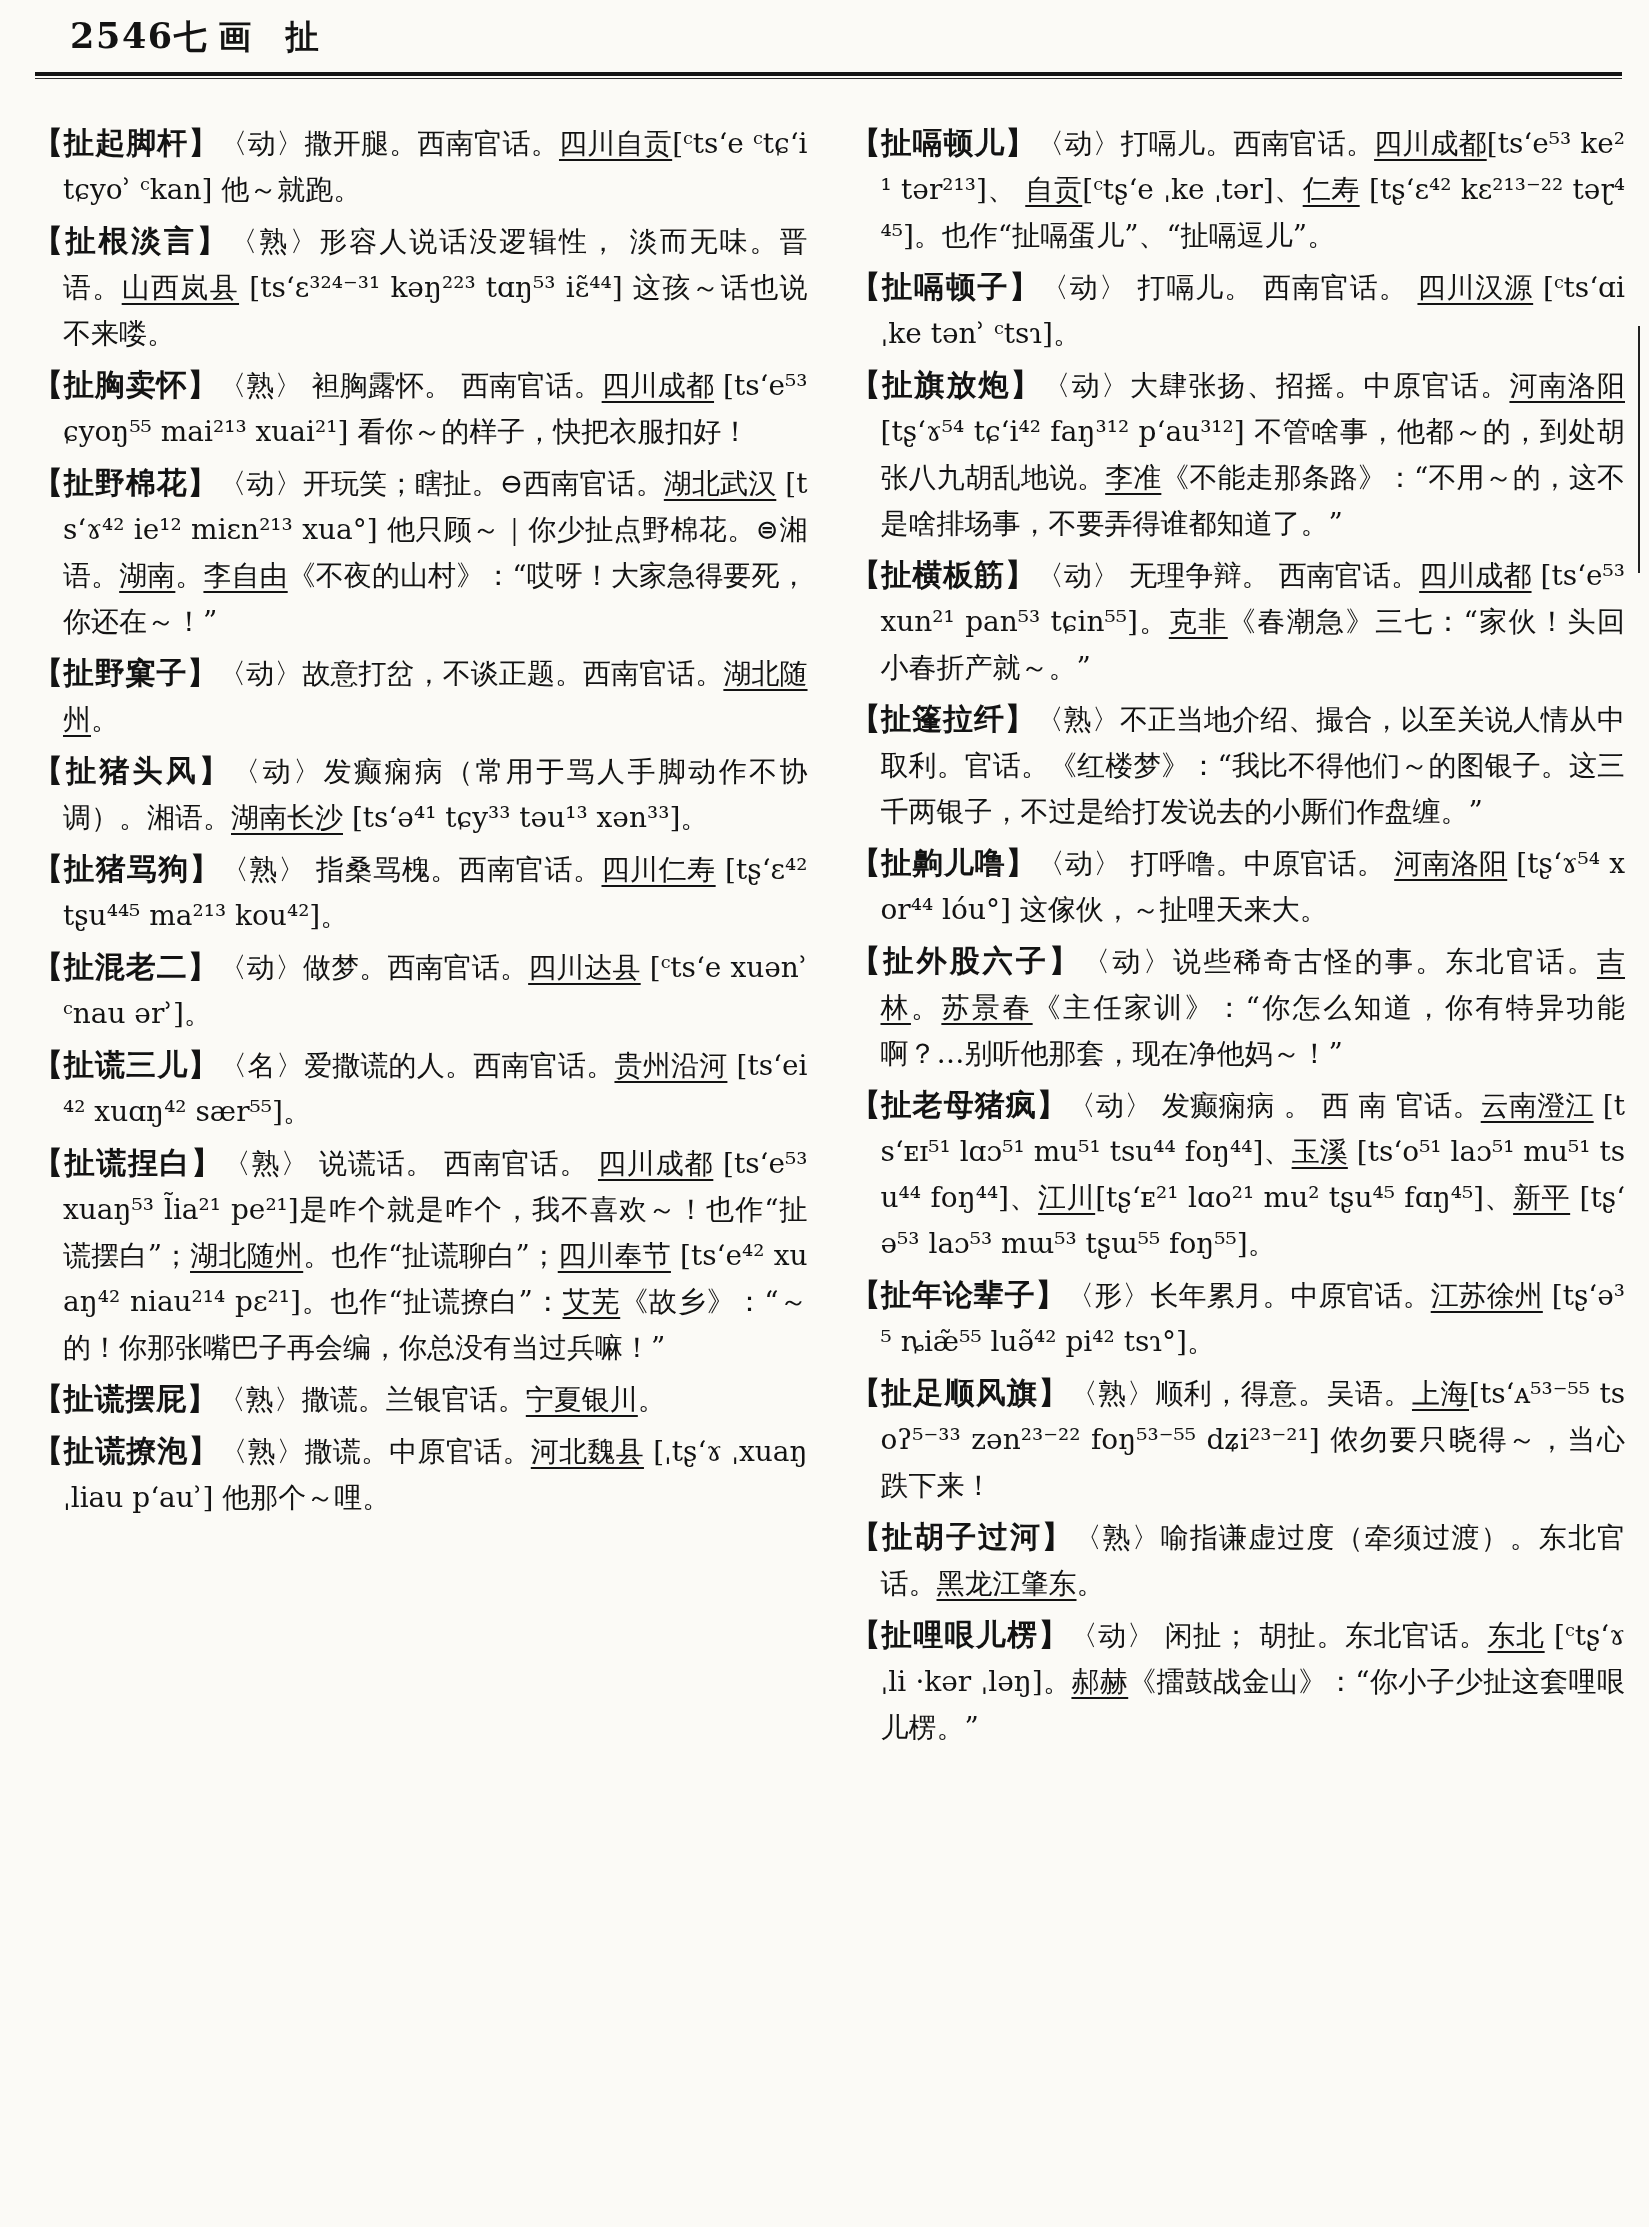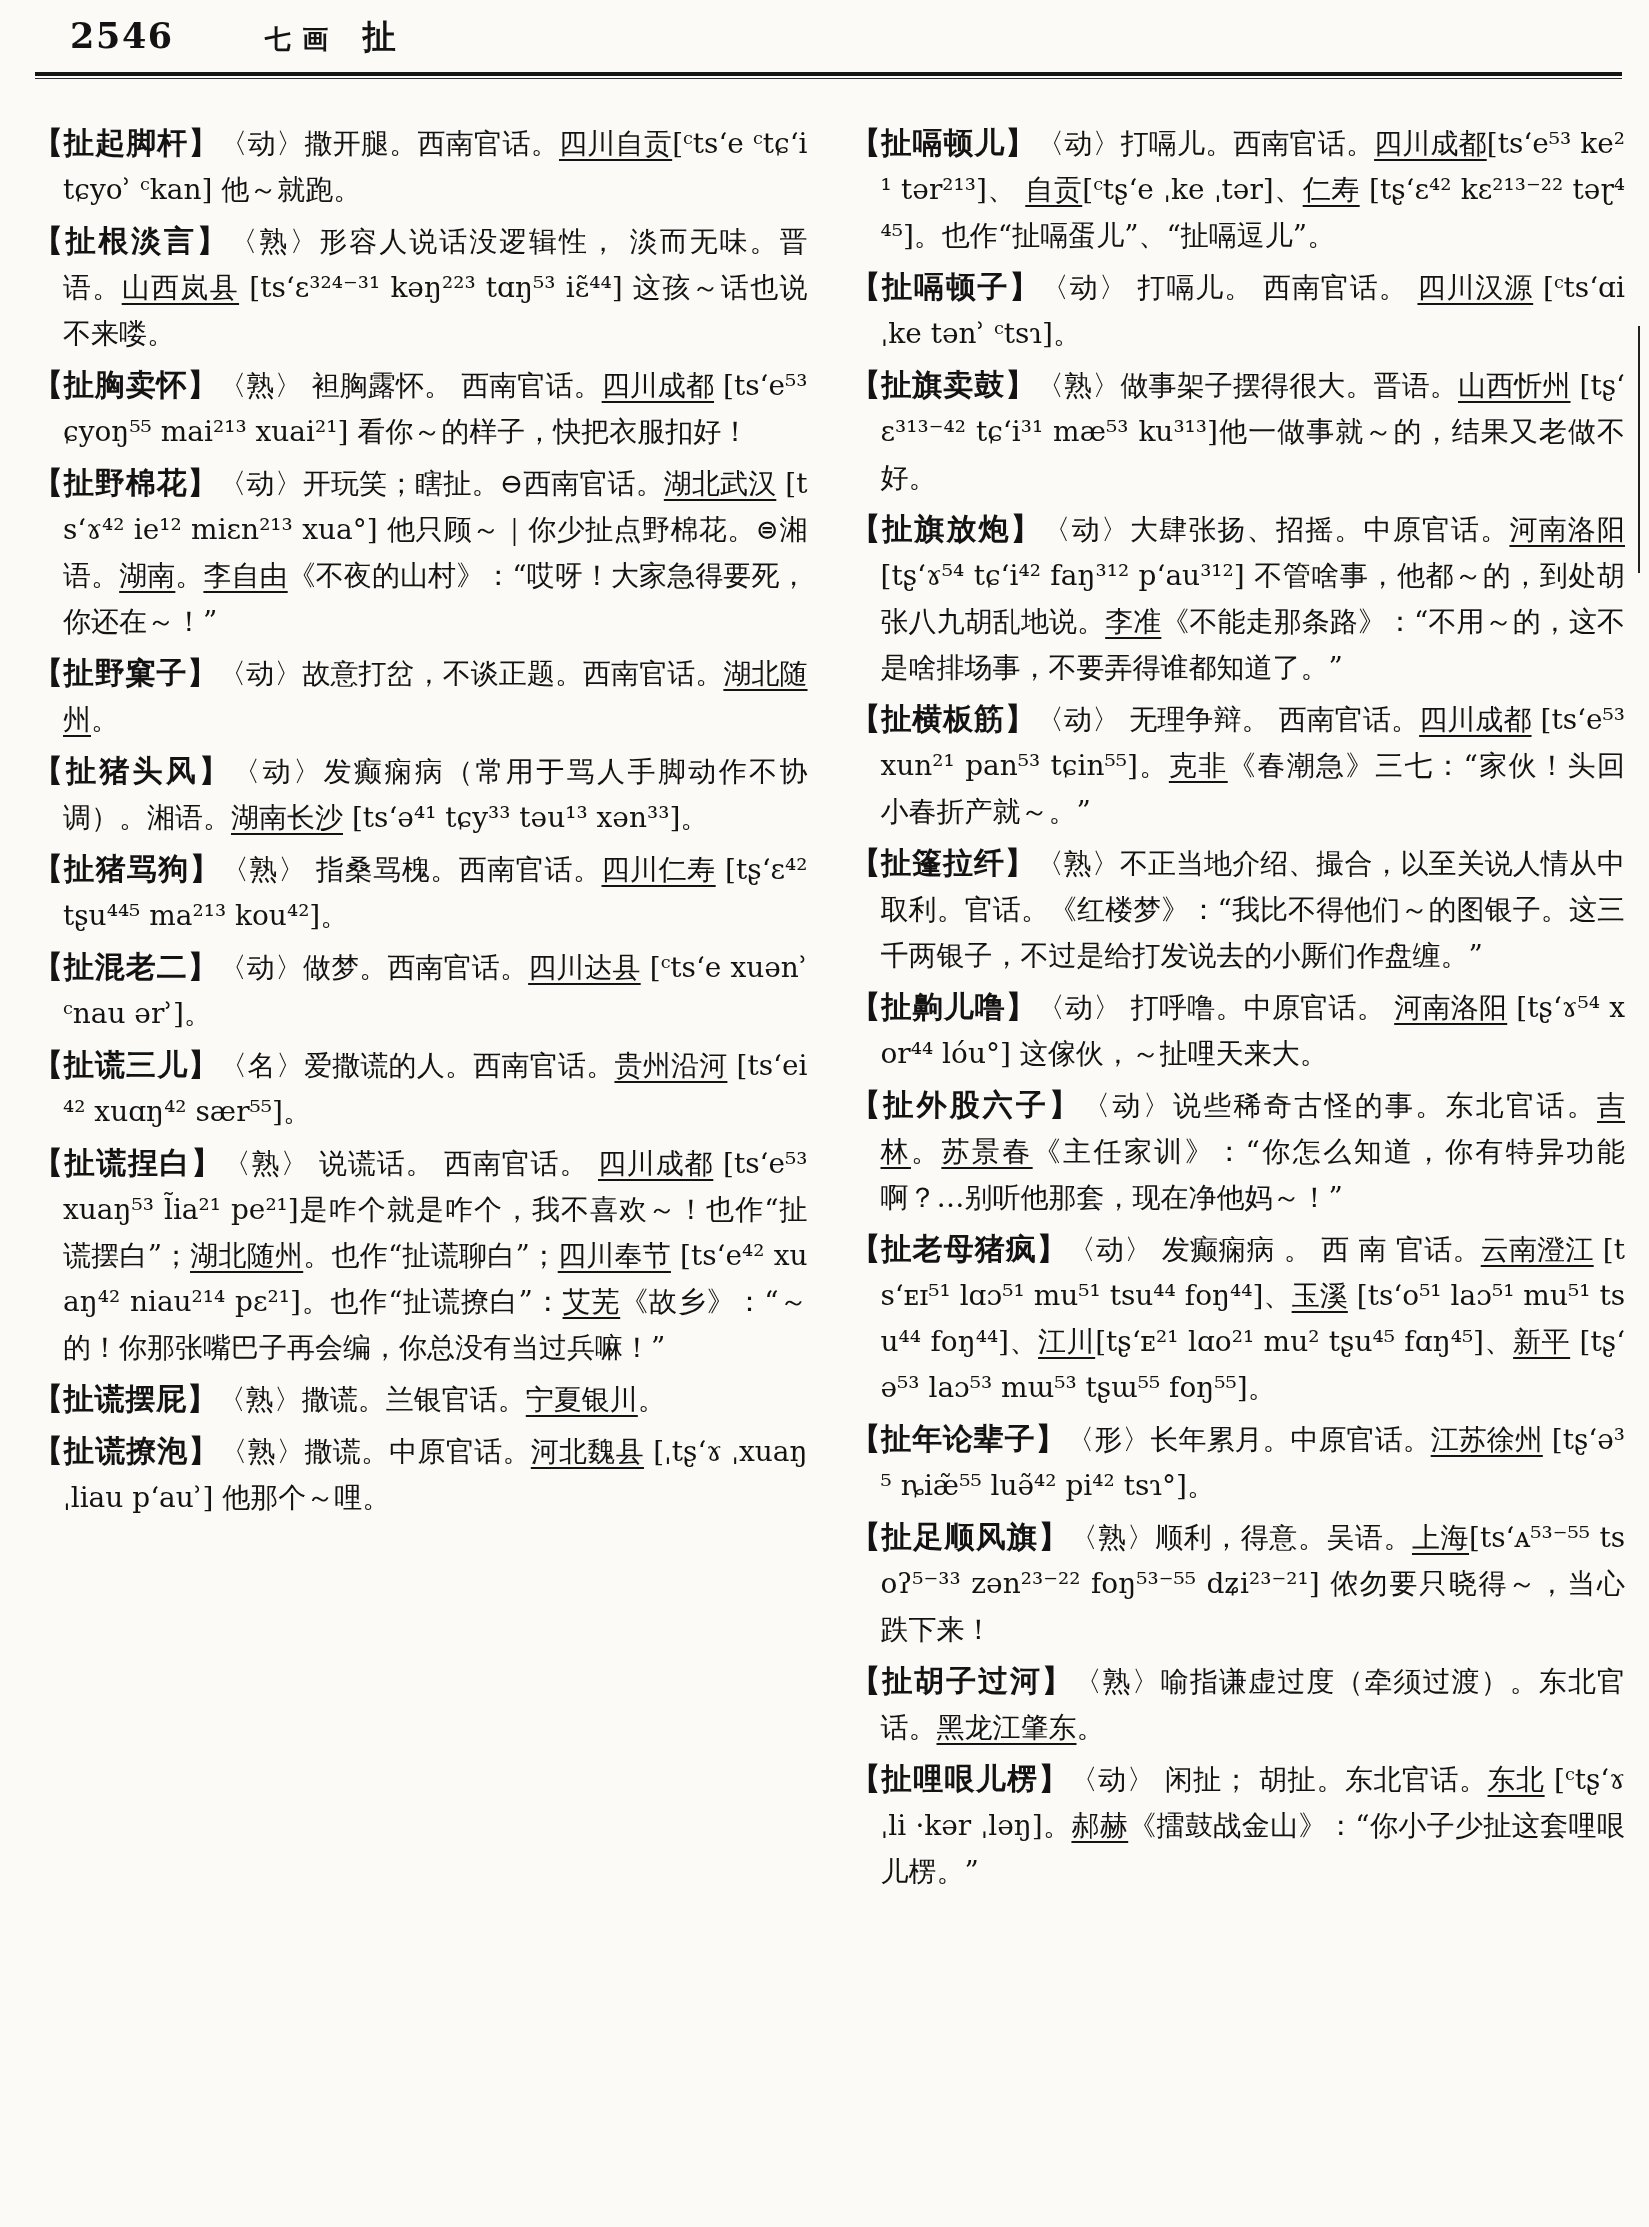--- a/index.html
+++ b/index.html
@@ -16,21 +16,21 @@
     padding:15px 25px 16px 33px;
     position:relative;
   }
   .hdr{
     display:flex;align-items:baseline;
     font-weight:bold;
     padding-left:37px;
     margin-bottom:11.5px;
   }
   .pageno{font-size:35px;letter-spacing:1.6px;}
-  .sect{font-size:26px;margin-left:91px;letter-spacing:11.5px;}
+  .sect{font-size:33px;letter-spacing:11.5px;}
   .sect-char{font-size:33px;margin-left:23px;}
   .rule{
     height:2.5px;
     border-top:4.1px solid #151515;
     border-bottom:1.6px solid #2a2a2a;
     margin:0 3.3px 20px 1.6px;
   }
   .cols{
     display:flex;
     gap:43px;
@@ -84,21 +84,20 @@
         <p class="entry"><span class="hw">【扯猪骂狗】</span><span>〈熟〉 指桑骂槐。西南官话。<span class="uline">四川仁寿</span> [tʂʻɛ⁴² tʂu⁴⁴⁵ ma²¹³ kou⁴²]。</span></p>
         <p class="entry"><span class="hw">【扯混老二】</span><span>〈动〉做梦。西南官话。<span class="uline">四川达县</span> [ᶜtsʻe xuənʾ ᶜnau ərʾ]。</span></p>
         <p class="entry"><span class="hw">【扯谎三儿】</span><span>〈名〉爱撒谎的人。西南官话。<span class="uline">贵州沿河</span> [tsʻei⁴² xuɑŋ⁴² sær⁵⁵]。</span></p>
         <p class="entry"><span class="hw">【扯谎捏白】</span><span>〈熟〉 说谎话。 西南官话。 <span class="uline">四川成都</span> [tsʻe⁵³ xuaŋ⁵³ l̃ia²¹ pe²¹]是咋个就是咋个，我不喜欢～！也作“扯谎摆白”；<span class="uline">湖北随州</span>。也作“扯谎聊白”；<span class="uline">四川奉节</span> [tsʻe⁴² xuaŋ⁴² niau²¹⁴ pɛ²¹]。也作“扯谎撩白”：<span class="uline">艾芜</span>《故乡》：“～的！你那张嘴巴子再会编，你总没有当过兵嘛！”</span></p>
         <p class="entry"><span class="hw">【扯谎摆屁】</span><span>〈熟〉撒谎。兰银官话。<span class="uline">宁夏银川</span>。</span></p>
         <p class="entry"><span class="hw">【扯谎撩泡】</span><span>〈熟〉撒谎。中原官话。<span class="uline">河北魏县</span> [ˌtʂʻɤ ˌxuaŋ ˌliau pʻauʾ] 他那个～哩。</span></p>
       </div>
     <div class="col" id="col-right">
         <p class="entry"><span class="hw">【扯嗝顿儿】</span><span>〈动〉打嗝儿。西南官话。<span class="uline">四川成都</span>[tsʻe⁵³ ke²¹ tər²¹³]、 <span class="uline">自贡</span>[ᶜtʂʻe ˌke ˌtər]、<span class="uline">仁寿</span> [tʂʻɛ⁴² kɛ²¹³⁻²² təɽ⁴⁴⁵]。也作“扯嗝蛋儿”、“扯嗝逗儿”。</span></p>
         <p class="entry"><span class="hw">【扯嗝顿子】</span><span>〈动〉 打嗝儿。 西南官话。 <span class="uline">四川汉源</span> [ᶜtsʻɑi ˌke tənʾ ᶜtsɿ]。</span></p>
-        <p class="entry"><span class="hw">【扯旗卖鼓】</span><span>〈熟〉做事架子摆得很大。晋语。<span class="uline">山西忻州</span> [tʂʻɛ³¹³⁻⁴² tɕʻi³¹ mæ⁵³ ku³¹³]他一做事就～的，结果又老做不好。</span></p>
         <p class="entry"><span class="hw">【扯旗放炮】</span><span>〈动〉大肆张扬、招摇。中原官话。<span class="uline">河南洛阳</span> [tʂʻɤ⁵⁴ tɕʻi⁴² faŋ³¹² pʻau³¹²] 不管啥事，他都～的，到处胡张八九胡乱地说。<span class="uline">李准</span>《不能走那条路》：“不用～的，这不是啥排场事，不要弄得谁都知道了。”</span></p>
         <p class="entry"><span class="hw">【扯横板筋】</span><span>〈动〉 无理争辩。 西南官话。<span class="uline">四川成都</span> [tsʻe⁵³ xun²¹ pan⁵³ tɕin⁵⁵]。<span class="uline">克非</span>《春潮急》三七：“家伙！头回小春折产就～。”</span></p>
         <p class="entry"><span class="hw">【扯篷拉纤】</span><span>〈熟〉不正当地介绍、撮合，以至关说人情从中取利。官话。《红楼梦》：“我比不得他们～的图银子。这三千两银子，不过是给打发说去的小厮们作盘缠。”</span></p>
         <p class="entry"><span class="hw">【扯齁儿噜】</span><span>〈动〉 打呼噜。中原官话。 <span class="uline">河南洛阳</span> [tʂʻɤ⁵⁴ xor⁴⁴ lóu°] 这傢伙，～扯哩天来大。</span></p>
         <p class="entry"><span class="hw">【扯外股六子】</span><span>〈动〉说些稀奇古怪的事。东北官话。<span class="uline">吉林</span>。<span class="uline">苏景春</span>《主任家训》：“你怎么知道，你有特异功能啊？…别听他那套，现在净他妈～！”</span></p>
         <p class="entry"><span class="hw">【扯老母猪疯】</span><span>〈动〉 发癫痫病 。 西 南 官话。<span class="uline">云南澄江</span> [tsʻᴇɪ⁵¹ lɑɔ⁵¹ mu⁵¹ tsu⁴⁴ foŋ⁴⁴]、<span class="uline">玉溪</span> [tsʻo⁵¹ laɔ⁵¹ mu⁵¹ tsu⁴⁴ foŋ⁴⁴]、<span class="uline">江川</span>[tʂʻᴇ²¹ lɑo²¹ mu² tʂu⁴⁵ fɑŋ⁴⁵]、<span class="uline">新平</span> [tʂʻə⁵³ laɔ⁵³ mɯ⁵³ tʂɯ⁵⁵ foŋ⁵⁵]。</span></p>
         <p class="entry"><span class="hw">【扯年论辈子】</span><span>〈形〉长年累月。中原官话。<span class="uline">江苏徐州</span> [tʂʻə³⁵ ȵiæ̃⁵⁵ luə̃⁴² pi⁴² tsɿ°]。</span></p>
         <p class="entry"><span class="hw">【扯足顺风旗】</span><span>〈熟〉顺利，得意。吴语。<span class="uline">上海</span>[tsʻᴀ⁵³⁻⁵⁵ tsoʔ⁵⁻³³ zən²³⁻²² foŋ⁵³⁻⁵⁵ dʑi²³⁻²¹] 侬勿要只晓得～，当心跌下来！</span></p>
         <p class="entry"><span class="hw">【扯胡子过河】</span><span>〈熟〉喻指谦虚过度（牵须过渡）。东北官话。<span class="uline">黑龙江肇东</span>。</span></p>
         <p class="entry"><span class="hw">【扯哩哏儿楞】</span><span>〈动〉 闲扯； 胡扯。东北官话。<span class="uline">东北</span> [ᶜtʂʻɤ ˌli ·kər ˌləŋ]。<span class="uline">郝赫</span>《擂鼓战金山》：“你小子少扯这套哩哏儿楞。”</span></p>

